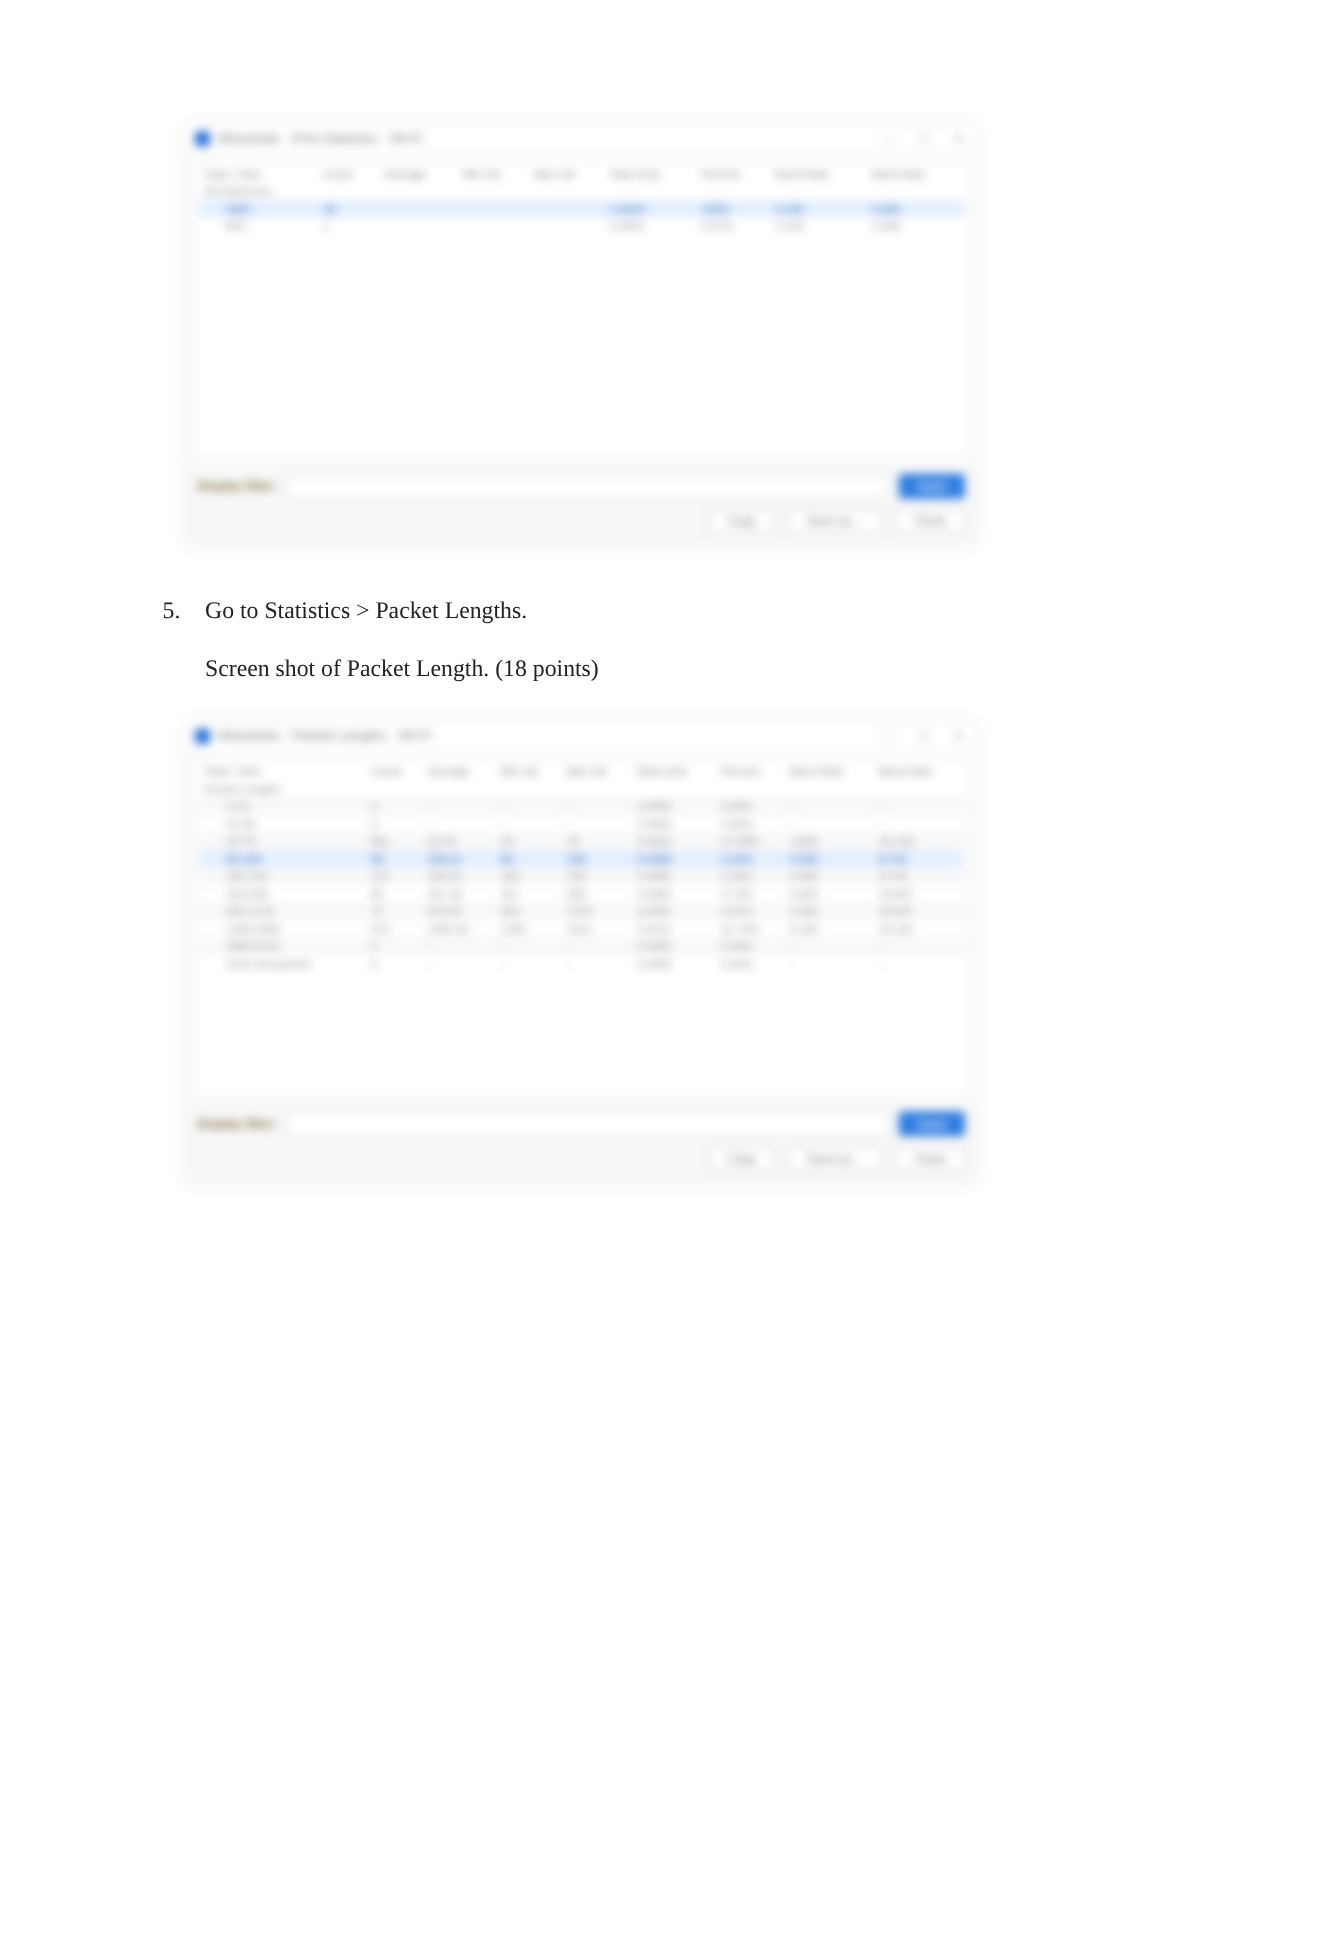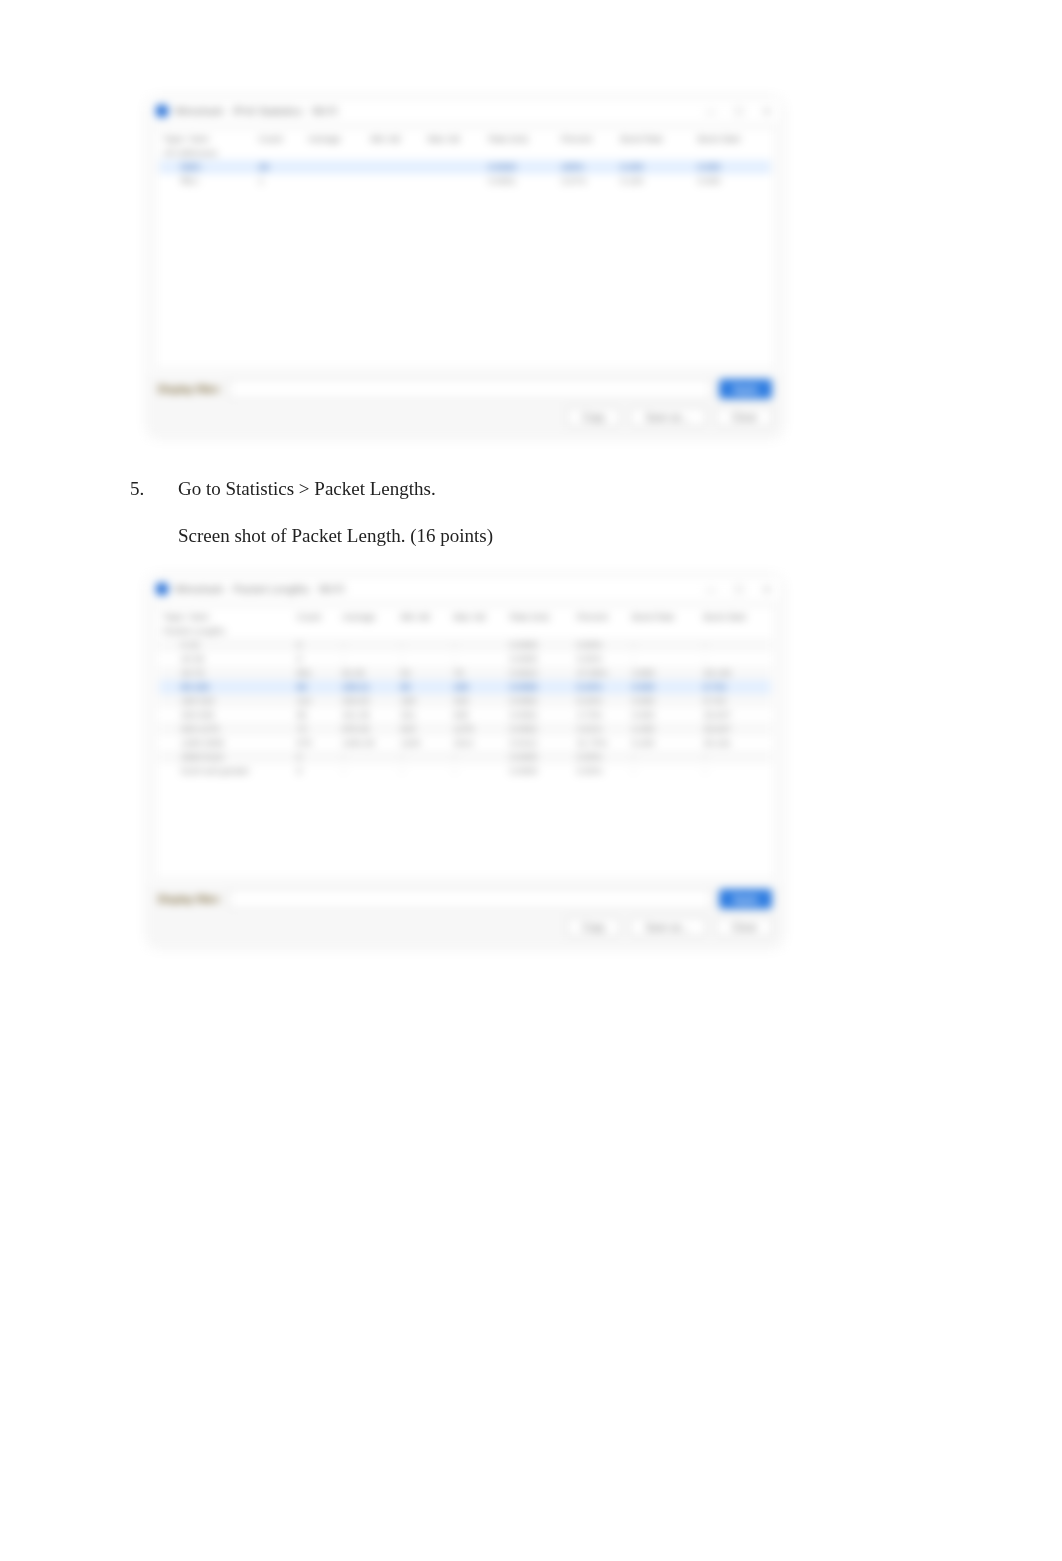--- a/index.html
+++ b/index.html
@@ -121,21 +121,21 @@
     font: 10px Arial, sans-serif;
   }
   
   .instr-block {
     display: flex;
     margin: 20px 0 10px 10px;
     font-size: 19px;
     line-height: 1.5;
   }
   .instr-num { width: 30px; }
-  .instr-body p { margin: 0 0 18px 18px; }
+  .instr-body p { margin: 0 0 18px 4px; }
 </style>
 </head>
 <body>
 
 <div class="page">
 
   <div class="screenshot-frame">
     <div class="titlebar">
       <div class="app-icon"></div>
       <div class="title-text">Wireshark · IPv6 Statistics · Wi-Fi</div>
@@ -209,21 +209,21 @@
         <button class="sec-btn">Save as…</button>
         <button class="sec-btn">Close</button>
       </div>
     </div>
   </div>
 
   <div class="instr-block">
     <div class="instr-num">5.</div>
     <div class="instr-body">
       <p>Go to Statistics &gt; Packet Lengths.</p>
-      <p>Screen shot of Packet Length. (16 points)</p>
+      <p>Screen shot of Packet Length. (18 points)</p>
     </div>
   </div>
 
   <div class="screenshot-frame">
     <div class="titlebar">
       <div class="app-icon"></div>
       <div class="title-text">Wireshark · Packet Lengths · Wi-Fi</div>
       <div class="win-btns">
         <div class="win-btn">—</div>
         <div class="win-btn">☐</div>

